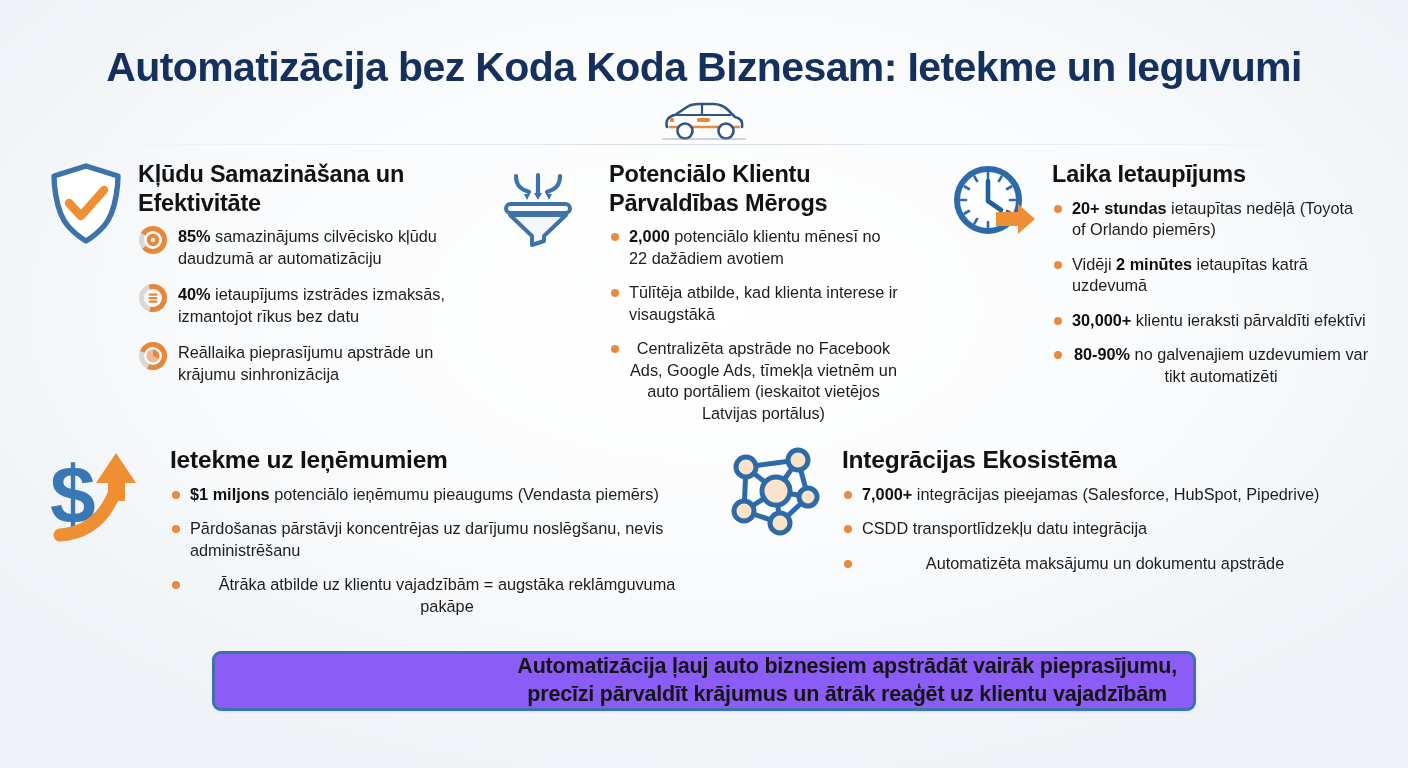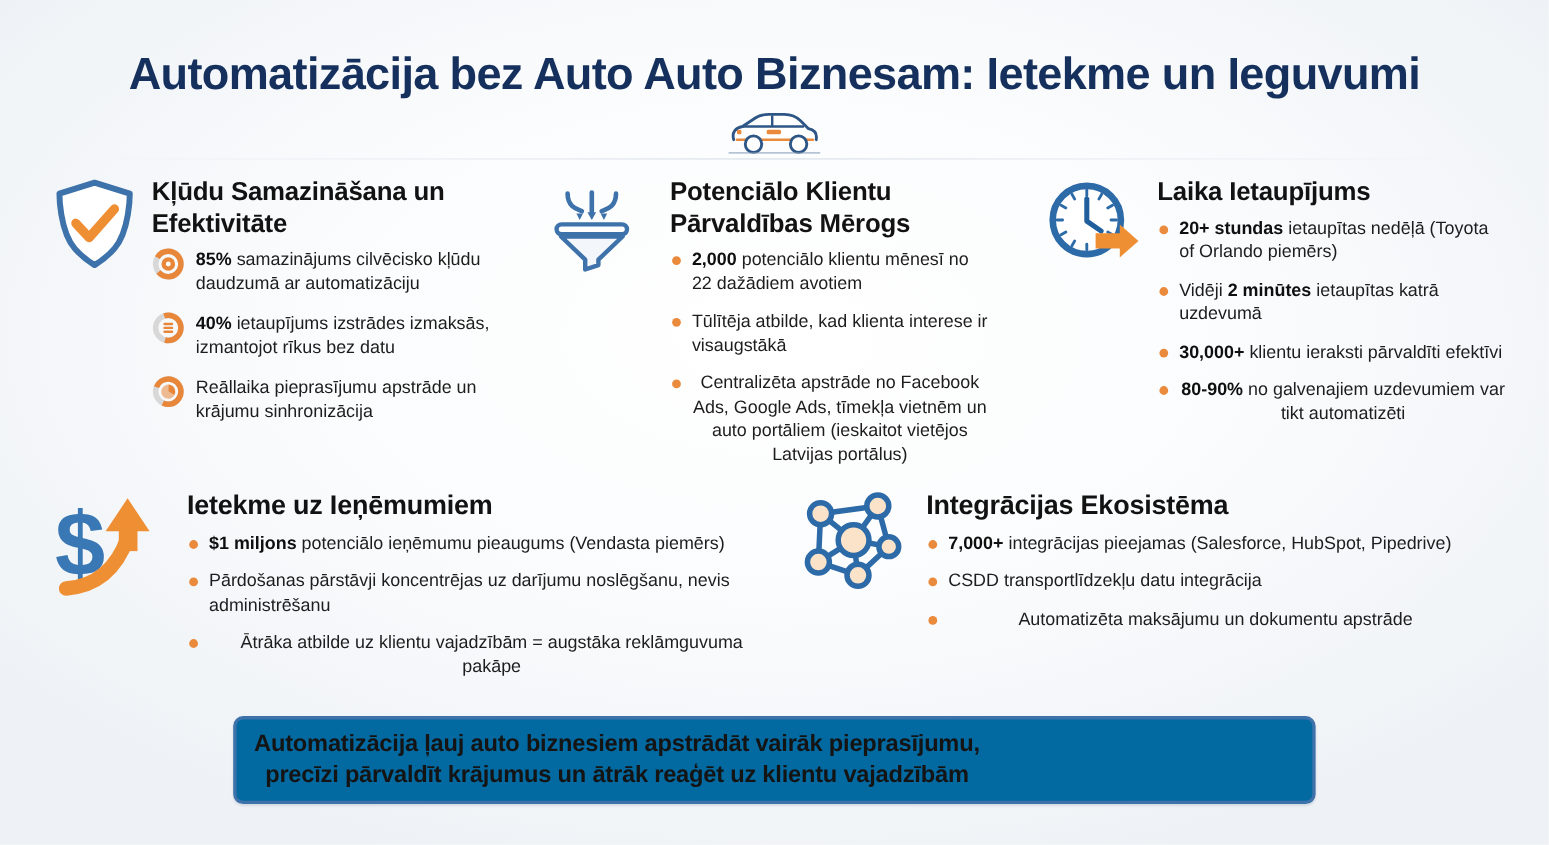--- a/index.html
+++ b/index.html
@@ -63,40 +63,40 @@
     color:#1d1d1d; margin-bottom:15px;
     padding-left:40px; min-height:32px;
   }
   ul.donuts li:last-child { margin-bottom:0; }
   ul.donuts li b { font-weight:bold; color:#0f0f0f; }
   .donut { position:absolute; left:0; top:-1px; width:30px; height:30px; }
 
   
   .banner {
     position:absolute; left:212px; top:651px;
-    width:984px; height:80px;
-    background:#0369a1;
+    width:984px; height:60px;
+    background:#8b5cf6;
     border:3px solid #3e72ab;
     border-radius:9px;
-    display:flex; align-items:center; justify-content:flex-start;
+    display:flex; align-items:center; justify-content:flex-end;
     box-shadow:0 1px 2px rgba(30,50,80,.12);
   }
   .banner p {
     text-align:center;
     font-size:21.5px; font-weight:bold; line-height:1.28;
     color:#141414; letter-spacing:-0.2px;
     padding:0 16px;
   }
 </style>
 </head>
 <body>
 
 <div class="page">
 
-  <div class="title">Automatizācija bez Auto Auto Biznesam: Ietekme un Ieguvumi</div>
+  <div class="title">Automatizācija bez Koda Koda Biznesam: Ietekme un Ieguvumi</div>
 
   <div class="car-wrap">
     <svg width="86" height="42" viewBox="0 0 86 42">
       <path d="M6 27 C4 20 8 16 14 15 L26 7 C29 5 33 4 38 4 L52 4 C58 4 63 6 67 10 L74 17 C79 18 82 21 81 27" fill="#ffffff" stroke="#2d5585" stroke-width="2.6" stroke-linecap="round" stroke-linejoin="round"></path>
       <path d="M14 15 L70 15" stroke="#2d5585" stroke-width="2.2"></path>
       <path d="M41 5 L41 15" stroke="#2d5585" stroke-width="2.2"></path>
       <path d="M9 27 L78 27" stroke="#ea8a3c" stroke-width="2.4" stroke-linecap="round"></path>
       <rect x="36" y="18" width="13" height="4" rx="1.4" fill="#ea8a3c"></rect>
       <rect x="9" y="18" width="4" height="4" rx="1.2" fill="#ea8a3c"></rect>
       <circle cx="24" cy="31" r="7.5" fill="#ffffff" stroke="#2d5585" stroke-width="2.6"></circle>

